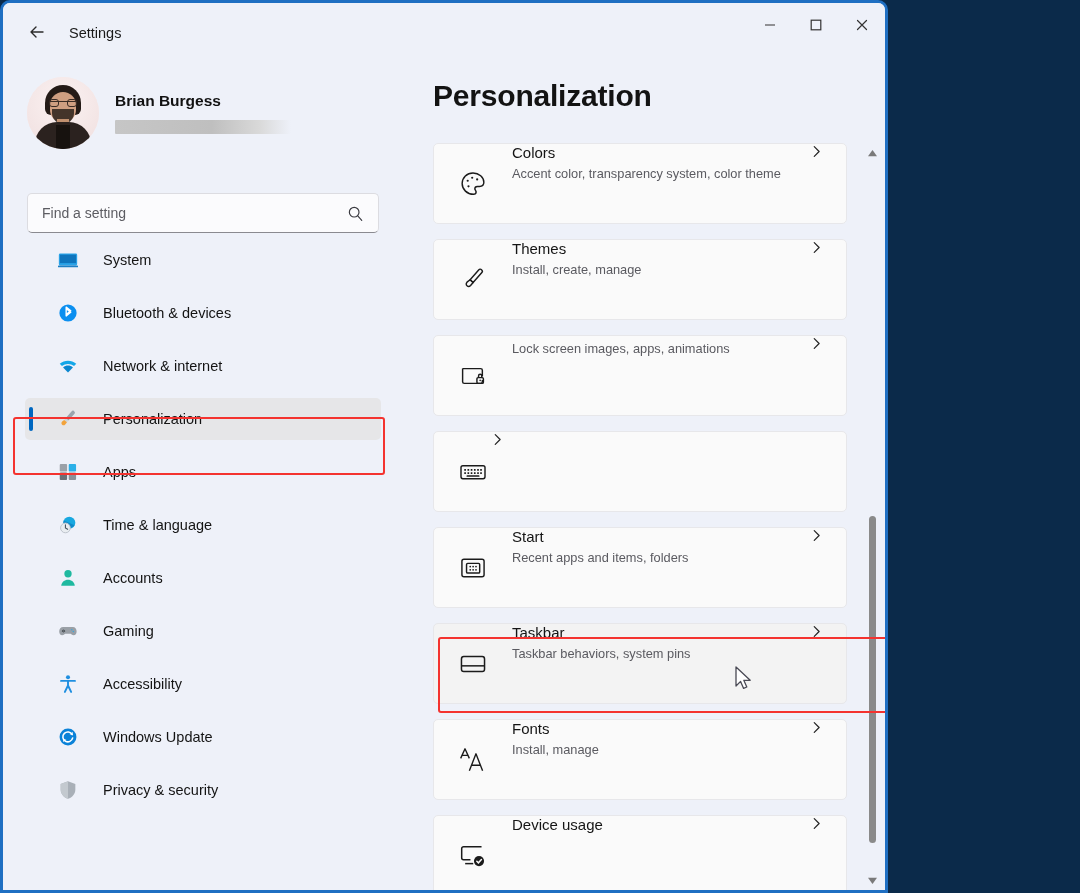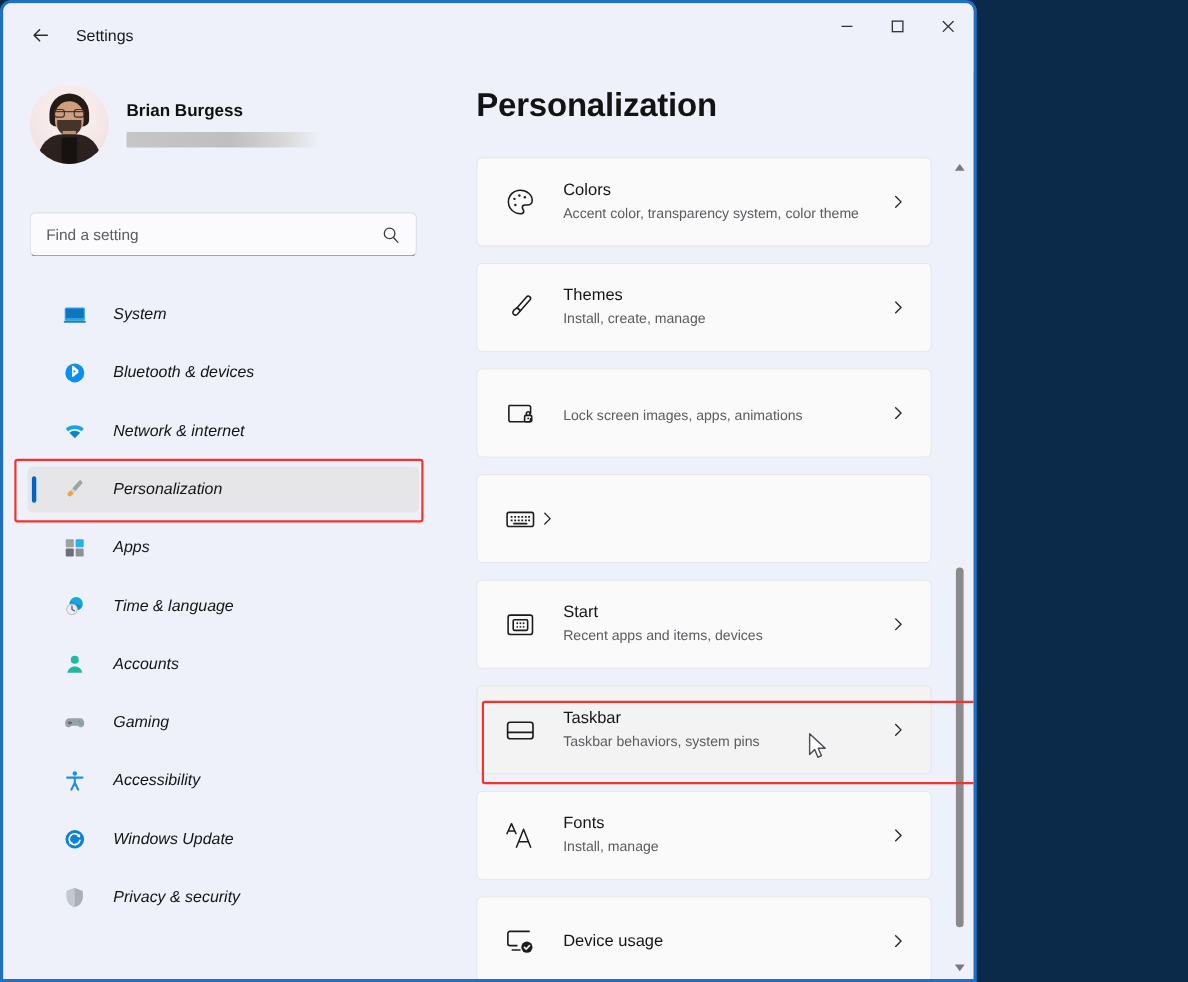--- a/index.html
+++ b/index.html
@@ -80,21 +80,21 @@
     display: flex; align-items: center;
   }
   .search-input {
     flex: 1; border: 0; outline: 0; background: transparent;
     font-family: "Liberation Sans", sans-serif; font-size: 14px;
     color: #333; padding: 0 12px 0 14px;
   }
   .search-input::placeholder { color: #5c5c62; }
   .search-ico { margin-right: 14px; display:flex; }
 
-  .navlist { position: absolute; left: 0; top: 200px; right: 0; font-style: italic; }
+  .navlist { position: absolute; left: 0; top: 174px; right: 0; }
   .navitem {
     position: relative; height: 42px; margin: 0 22px 11px 22px;
     display: flex; align-items: center; border-radius: 5px; cursor: pointer;
     padding-left: 30px;
   }
   .navitem.selected { background: #e6e6e8; }
   .navitem.selected::before {
     content: ""; position: absolute; left: 4px; top: 9px;
     width: 4px; height: 24px; background: #0067c0; border-radius: 2px;
   }
@@ -108,21 +108,21 @@
     font-size: 30px; font-weight: bold; color: #131313; letter-spacing: -.2px;
   }
   .cards { position: absolute; left: 30px; top: 78px; right: 38px; bottom: 0; }
   .card {
     position: relative;
     background: #fafafa;
     border: 1px solid #e7e7ea;
     border-radius: 5px;
     height: 81px;
     margin-bottom: 15px;
-    display: flex; align-items: center;
+    display: flex; 
     cursor: pointer;
   }
   .card.hovered { background: #f3f3f3; }
   .card-ico { width: 34px; margin-left: 22px; flex: none; display:flex; align-items:center; justify-content:center; }
   .card-text { margin-left: 22px; flex: 1; }
   .card-title { font-size: 15px; color: #151515; }
   .card-sub { font-size: 12.8px; color: #5a5a60; margin-top: 4px; line-height: 1.35; }
   .chev { margin-right: 22px; display:flex; }
 
   .annot {
@@ -428,21 +428,21 @@
                 <circle cx="13.1" cy="11.8" r=".75"></circle>
                 <circle cx="15.6" cy="11.8" r=".75"></circle>
                 <circle cx="10.6" cy="14.6" r=".75"></circle>
                 <circle cx="13.1" cy="14.6" r=".75"></circle>
                 <circle cx="15.6" cy="14.6" r=".75"></circle>
               </g>
             </svg>
           </span>
           <span class="card-text">
             <span class="card-title" style="display:block">Start</span>
-            <span class="card-sub" style="display:block">Recent apps and items, devices</span>
+            <span class="card-sub" style="display:block">Recent apps and items, folders</span>
           </span>
           <span class="chev">
             <svg width="15" height="15" viewBox="0 0 16 16" fill="none" stroke="#242424" stroke-width="1.3" stroke-linecap="round" stroke-linejoin="round">
               <path d="M5.6 2.8L10.8 8l-5.2 5.2"></path>
             </svg>
           </span>
         </div>
         <div class="card hovered">
           <span class="card-ico">
             <svg width="30" height="30" viewBox="0 0 26 26" fill="none" stroke="#1b1b1b" stroke-width="1.3">

